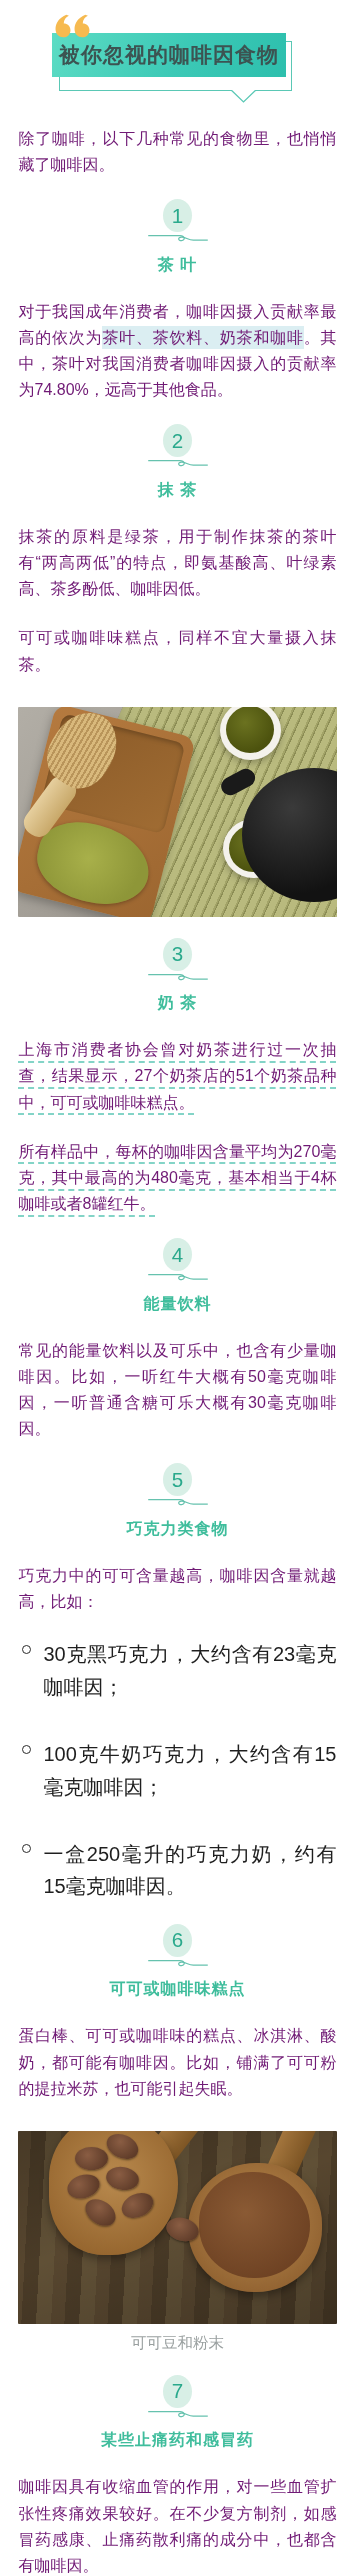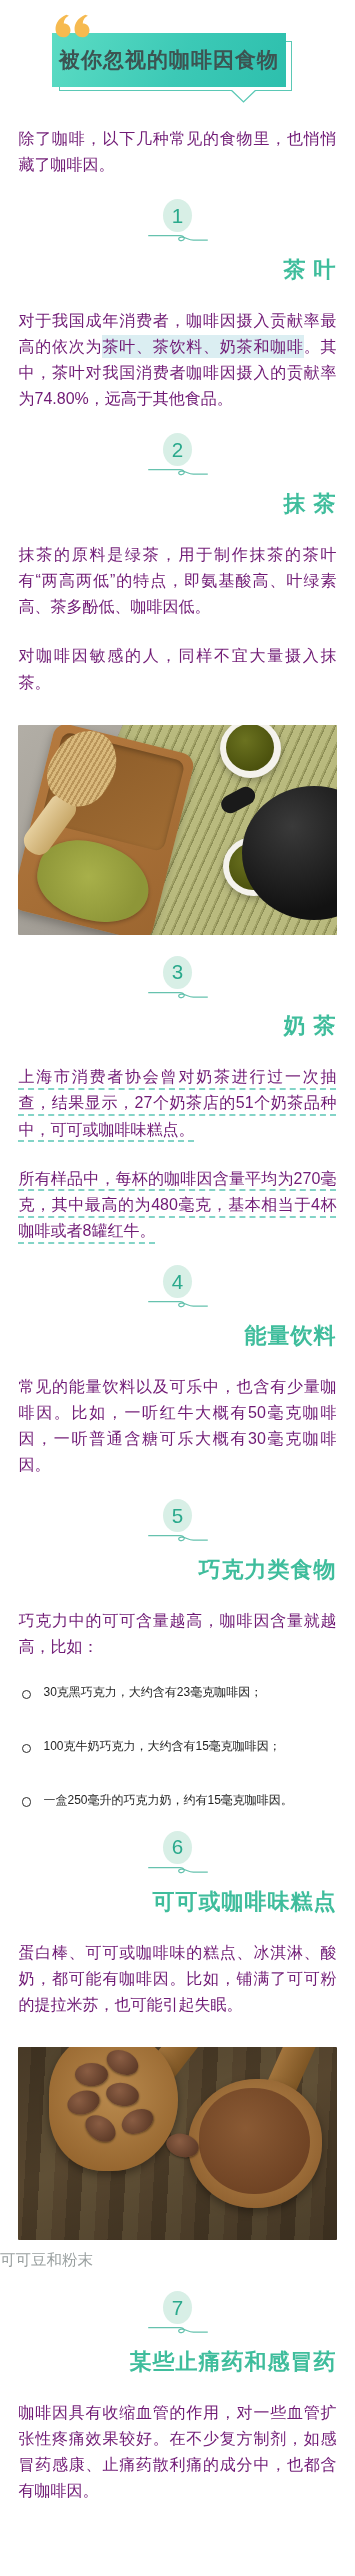--- a/index.html
+++ b/index.html
@@ -3,44 +3,44 @@
 <meta charset="utf-8">
 <style>
   html,body { margin:0; padding:0; background:#ffffff; }
   body { width:355px; font-family:"Liberation Sans","DejaVu Sans",sans-serif; color:#1f1f1f; }
   .page { position:relative; width:355px; padding-bottom:11.3px; background:#fff; }
 
   
   .header-wrap { position:relative; height:103px; }
   .banner-back { position:absolute; left:59px; top:41px; width:233px; height:50px;
                  background:#fff; border:1px solid #5ac8b5; box-sizing:border-box; }
-  .banner { position:absolute; left:52px; top:33px; width:234px; height:54px;
+  .banner { position:absolute; left:52px; top:33px; width:234px; height:44px;
             background:linear-gradient(115deg,#5cdcc4 0%,#3cc9b6 55%,#2dbfad 100%);
             display:flex; align-items:center; justify-content:center; }
   .banner-title { font-size:21px; font-weight:700; color:#3c5452; letter-spacing:1px; }
   .tail { position:absolute; left:230px; top:90px; width:27px; height:13.4px; }
   .quote { position:absolute; left:55px; top:14.4px; display:flex; gap:2.6px; }
 
   
   .intro { margin:24px 18.5px 0; }
   p.body { font-size:16px; line-height:1.64; margin:23px 18.5px 0; text-align:justify; color:#701a75; }
   .hl { background:#dbeef2; padding:3px 0; }
   .u-dash { text-decoration:underline dashed #83d4c7; text-decoration-thickness:1.8px; text-underline-offset:6.2px; }
 
   
   .section { margin-top:20.6px; }
   .badge { width:29px; height:33px; border-radius:50%; background:#d8efe6; color:#2aa98c;
            font-size:20.6px; display:flex; align-items:center; justify-content:center; margin:0 auto; }
   .swirl { display:block; margin:1px auto 0; }
-  h2.sec-title { margin:10.3px 18.5px 0; text-align:right; font-size:22px; color:#3fbd9c;
+  h2.sec-title { margin:10.3px 18.5px 0; text-align:center; font-size:16px; color:#3fbd9c;
                  font-weight:700; letter-spacing:1px; }
 
   
   ul.bullets { list-style:none; margin:23px 18.5px 0; padding:0; }
-  ul.bullets li { position:relative; padding-left:25px; font-size:12px; line-height:1.64;
+  ul.bullets li { position:relative; padding-left:25px; font-size:20px; line-height:1.64;
                   text-align:justify; }
   ul.bullets li + li { margin-top:34px; }
   ul.bullets li .dot { position:absolute; left:3.1px; top:6.7px; width:7.2px; height:7.2px;
                        border:1.8px solid #2b2b2b; border-radius:50%; }
 
   
   .photo { position:relative; margin:29px 18px 0; width:319px; overflow:hidden; border-radius:1px; }
   .photo.matcha { height:210px; background:linear-gradient(135deg,#b2aea6 0%,#9e9991 55%,#a8a39b 100%); }
   .mat { position:absolute; right:-88px; top:-62px; width:330px; height:319px; transform:rotate(24deg);
          background:repeating-linear-gradient(90deg,#b9ba7e 0 6.7px,#a3a468 6.7px 8.2px,#8c8d55 8.2px 9.3px);
@@ -76,21 +76,21 @@
   .spoon1-handle { position:absolute; left:135px; top:-41px; width:29px; height:113px; transform:rotate(38deg);
                    background:linear-gradient(90deg,#a3753d,#7d5524); border-radius:13.4px; }
   .spoon2 { position:absolute; left:170px; top:32px; width:134px; height:129px; border-radius:52% 48% 50% 50%;
             background:radial-gradient(circle at 50% 45%,#bb8c50,#906130 78%); box-shadow:0 4.1px 8.2px rgba(0,0,0,.35); }
   .spoon2-handle { position:absolute; left:264px; top:-62px; width:30px; height:134px; transform:rotate(24deg);
                    background:linear-gradient(90deg,#a3753d,#7d5524); border-radius:13.4px; }
   .powder { position:absolute; left:181px; top:41px; width:111px; height:106px; border-radius:48% 52% 50% 50%;
             background:radial-gradient(circle at 42% 38%,#8a5a34,#6e4223 75%); }
   .bean { position:absolute; width:33px; height:23px; border-radius:50%;
           background:radial-gradient(circle at 38% 35%,#8a5d43,#5f3c29 75%); box-shadow:0.5px 1px 2.1px rgba(0,0,0,.4); }
-  .caption { margin-top:9.3px; font-size:15.5px; color:#9aa0a0; }
+  .caption { margin-top:9.3px; text-align:center; font-size:15.5px; color:#9aa0a0; }
 </style>
 </head>
 <body>
 
 <div class="page">
 
   <div class="header-wrap">
     <div class="banner-back"></div>
     <div class="banner">
       <span class="banner-title">被你忽视的咖啡因食物</span>
@@ -121,21 +121,21 @@
     <p class="body"><span>对于我国成年消费者，咖啡因摄入贡献率最高的依次为</span><span class="hl">茶叶、茶饮料、奶茶和咖啡</span><span>。其中，茶叶对我国消费者咖啡因摄入的贡献率为74.80%，远高于其他食品。</span></p>
   </div>
 
   <div class="section">
     <div class="badge">2</div>
     <svg class="swirl" width="62" height="11.3" viewBox="0 0 120 22">
       <path d="M2 5 H64 C73 5 75 14 67 15 C60 15.5 59 8 67 8 C75 8 80 14 90 14 H118" fill="none" stroke="#66c2ae" stroke-width="2.4"></path>
     </svg>
     <h2 class="sec-title">抹 茶</h2>
     <p class="body">抹茶的原料是绿茶，用于制作抹茶的茶叶有“两高两低”的特点，即氨基酸高、叶绿素高、茶多酚低、咖啡因低。</p>
-    <p class="body">对咖啡因敏感的人，同样不宜大量摄入抹茶。</p>
+    <p class="body">可可或咖啡味糕点，同样不宜大量摄入抹茶。</p>
     <div class="photo matcha">
       <div class="mat"></div>
       <div class="cup c1">
           <div class="tea"></div>
         </div>
       <div class="cup c2">
           <div class="tea"></div>
         </div>
       <div class="teapot"></div>
       <div class="spout"></div>

